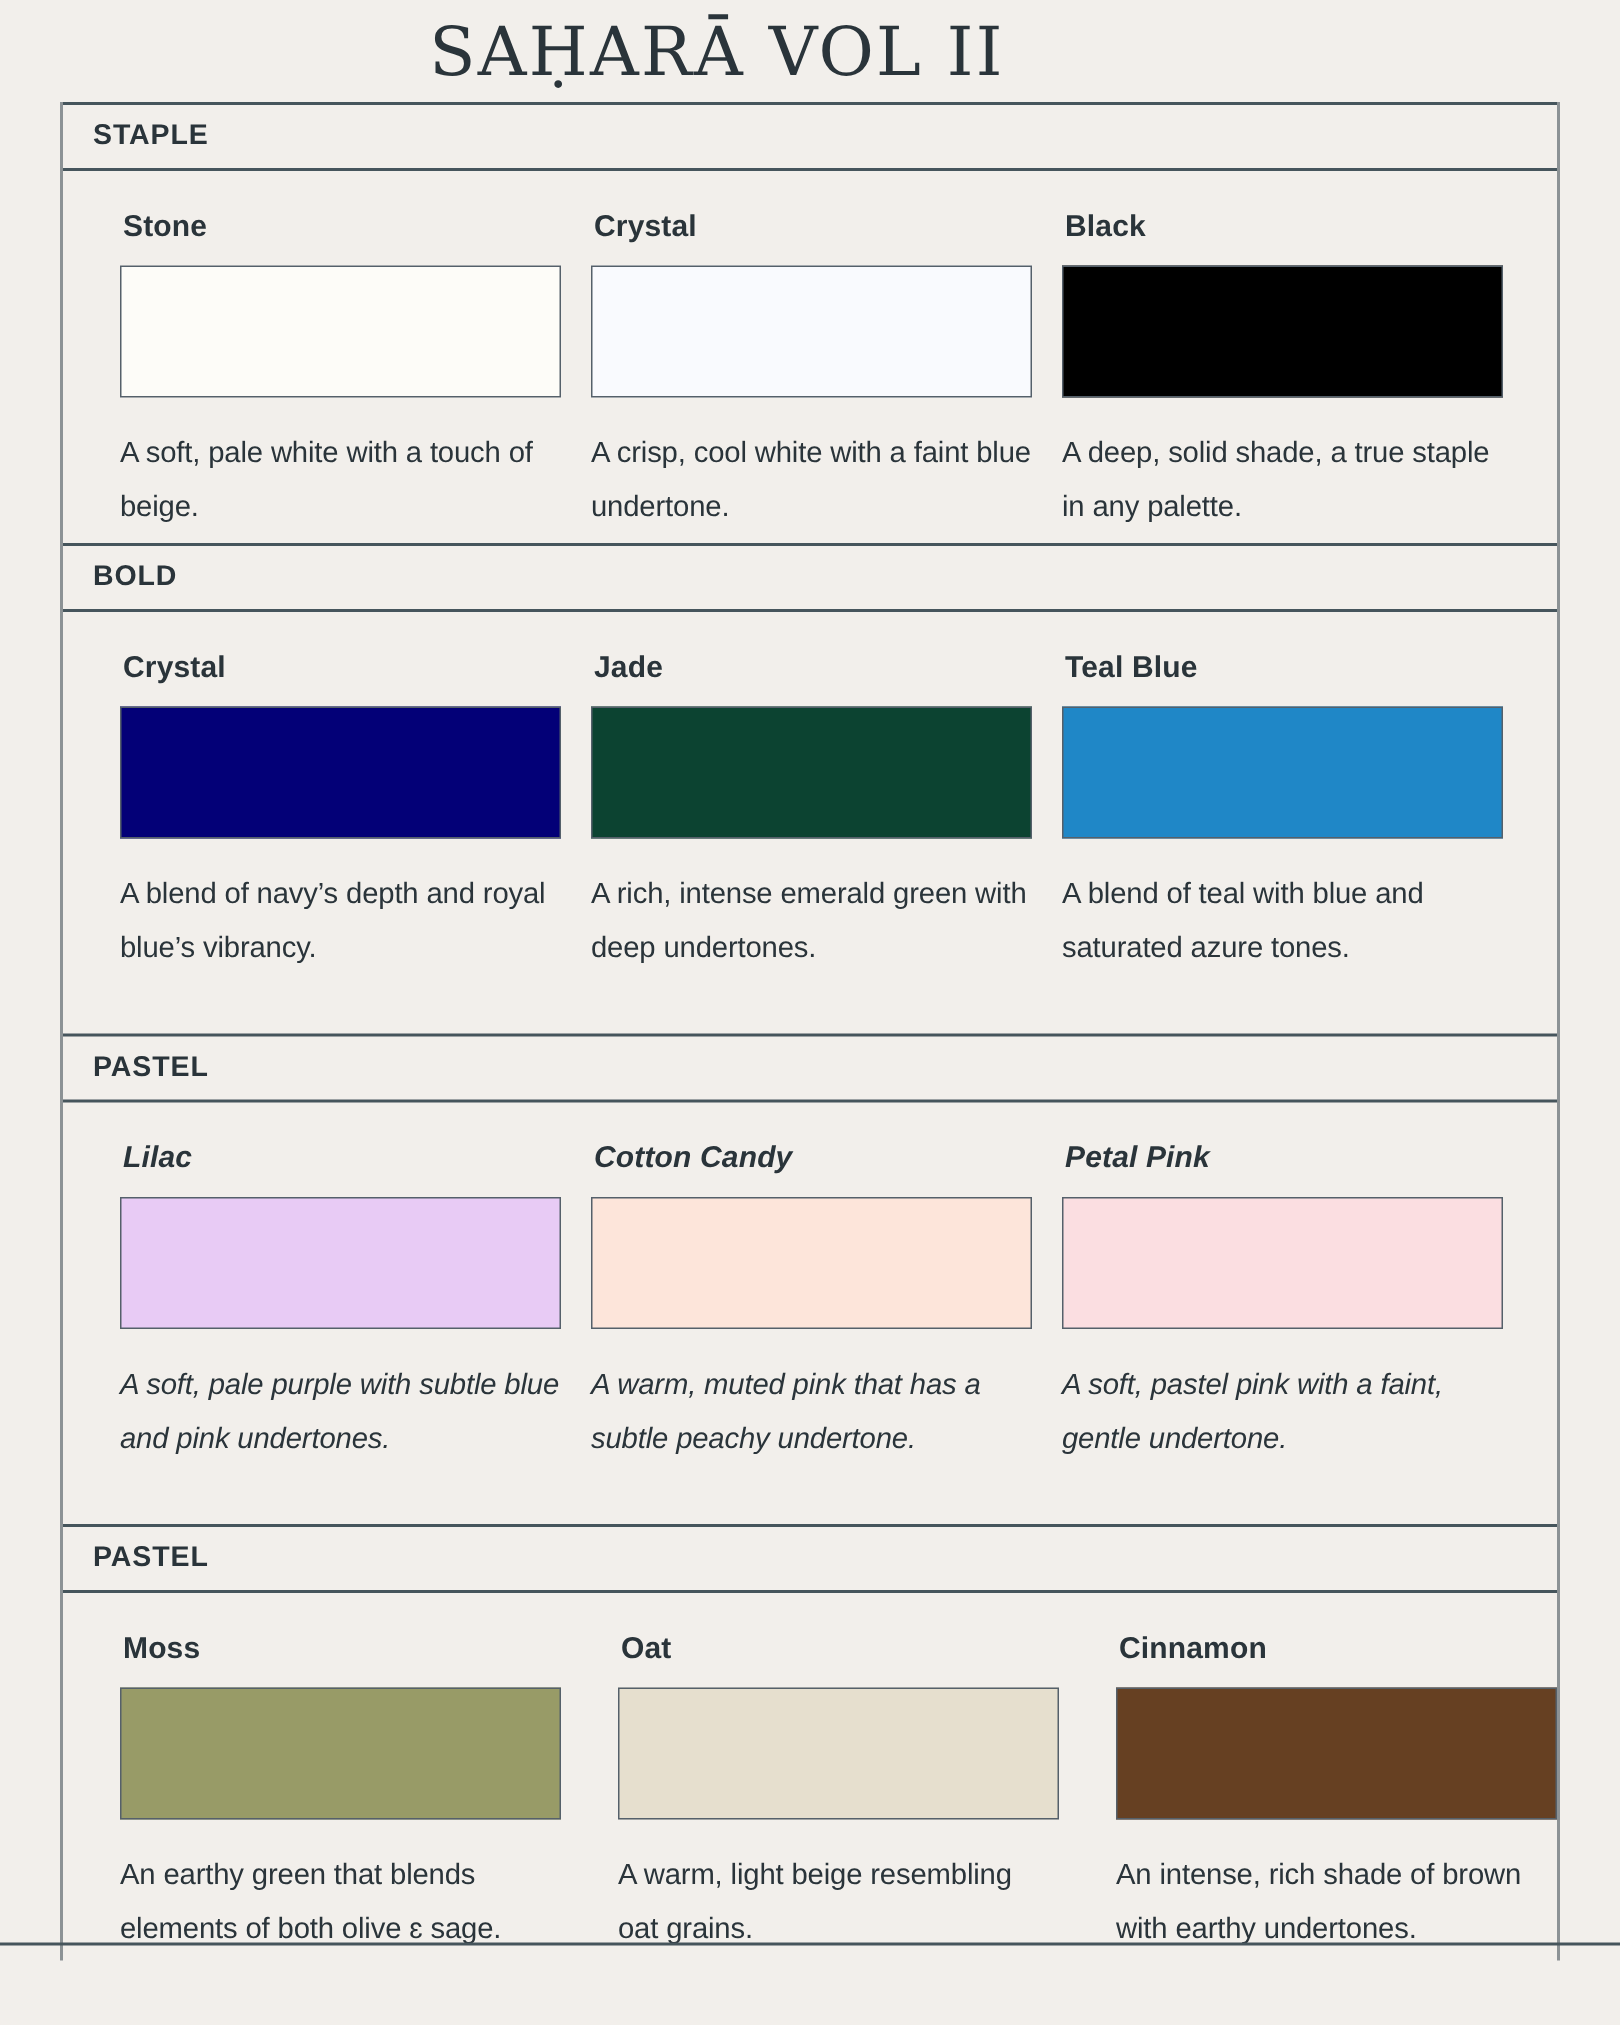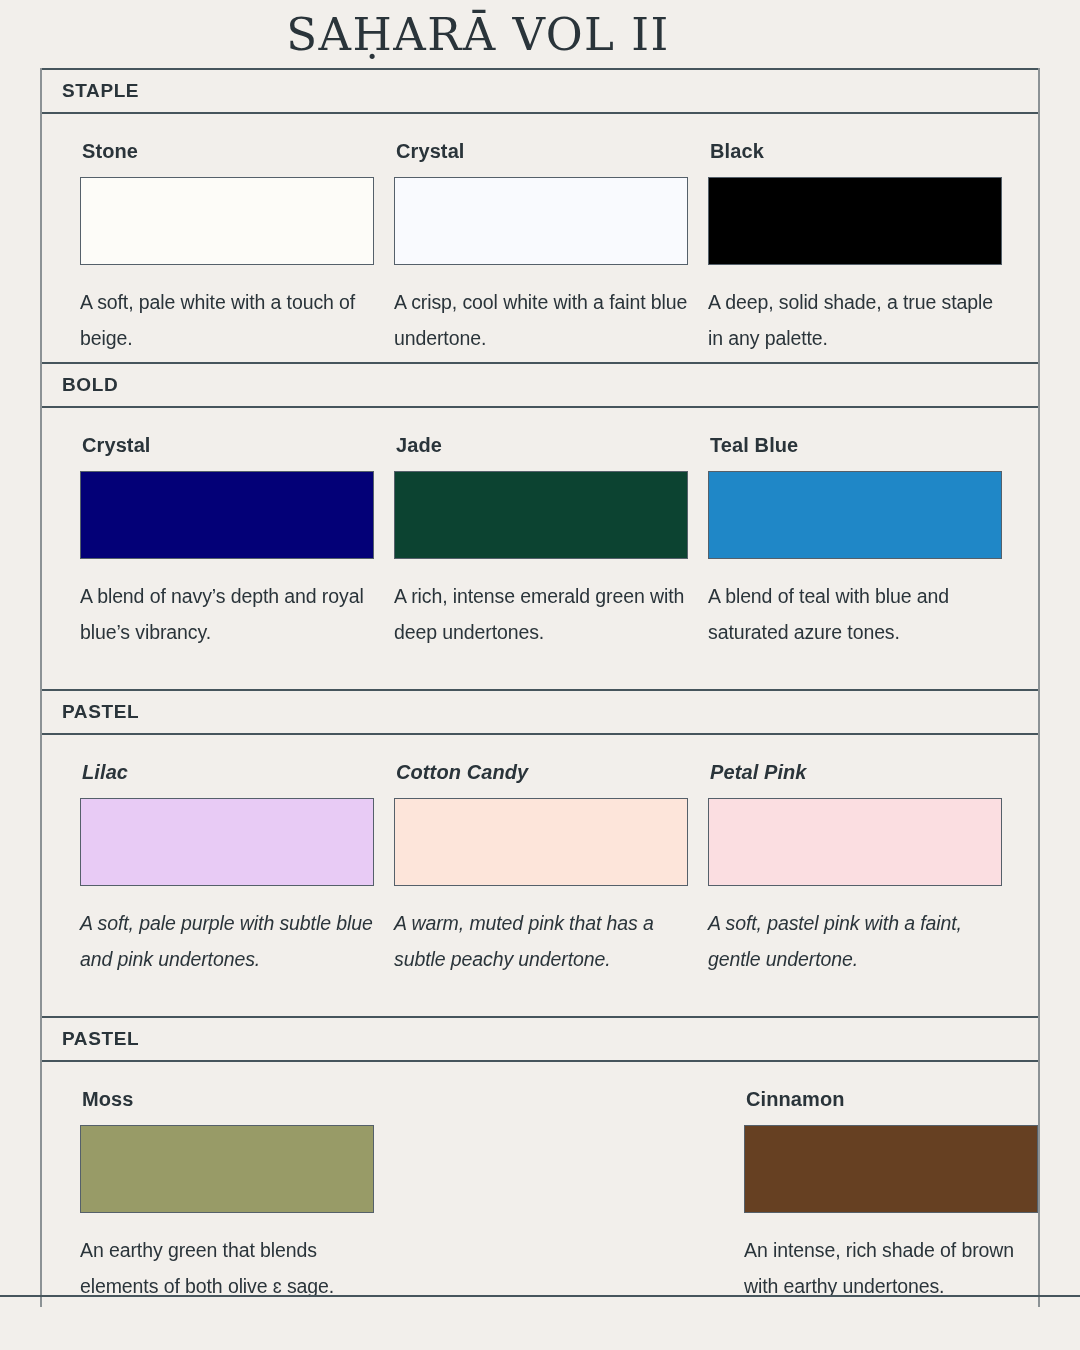--- a/index.html
+++ b/index.html
@@ -189,20 +189,25 @@
     <div class="section-header">
       <span class="label">PASTEL</span>
     </div>
     <div class="swatch-row row-neutral">
       <div class="swatch-cell">
         <div class="swatch-name">Moss</div>
         <div class="swatch-chip" style="background: rgb(152, 155, 103);"></div>
         <div class="swatch-desc">An earthy green that blends elements of both olive ɛ sage.</div>
       </div>
       <div class="swatch-cell">
+        <div class="swatch-name">Oat</div>
+        <div class="swatch-chip" style="background: rgb(230, 223, 206);"></div>
+        <div class="swatch-desc">A warm, light beige resembling oat grains.</div>
+      </div>
+      <div class="swatch-cell">
         <div class="swatch-name">Cinnamon</div>
         <div class="swatch-chip" style="background: rgb(102, 64, 34);"></div>
         <div class="swatch-desc">An intense, rich shade of brown with earthy undertones.</div>
       </div>
     </div>
 
   </div>
 
   <div class="bottom-rule"></div>
 

